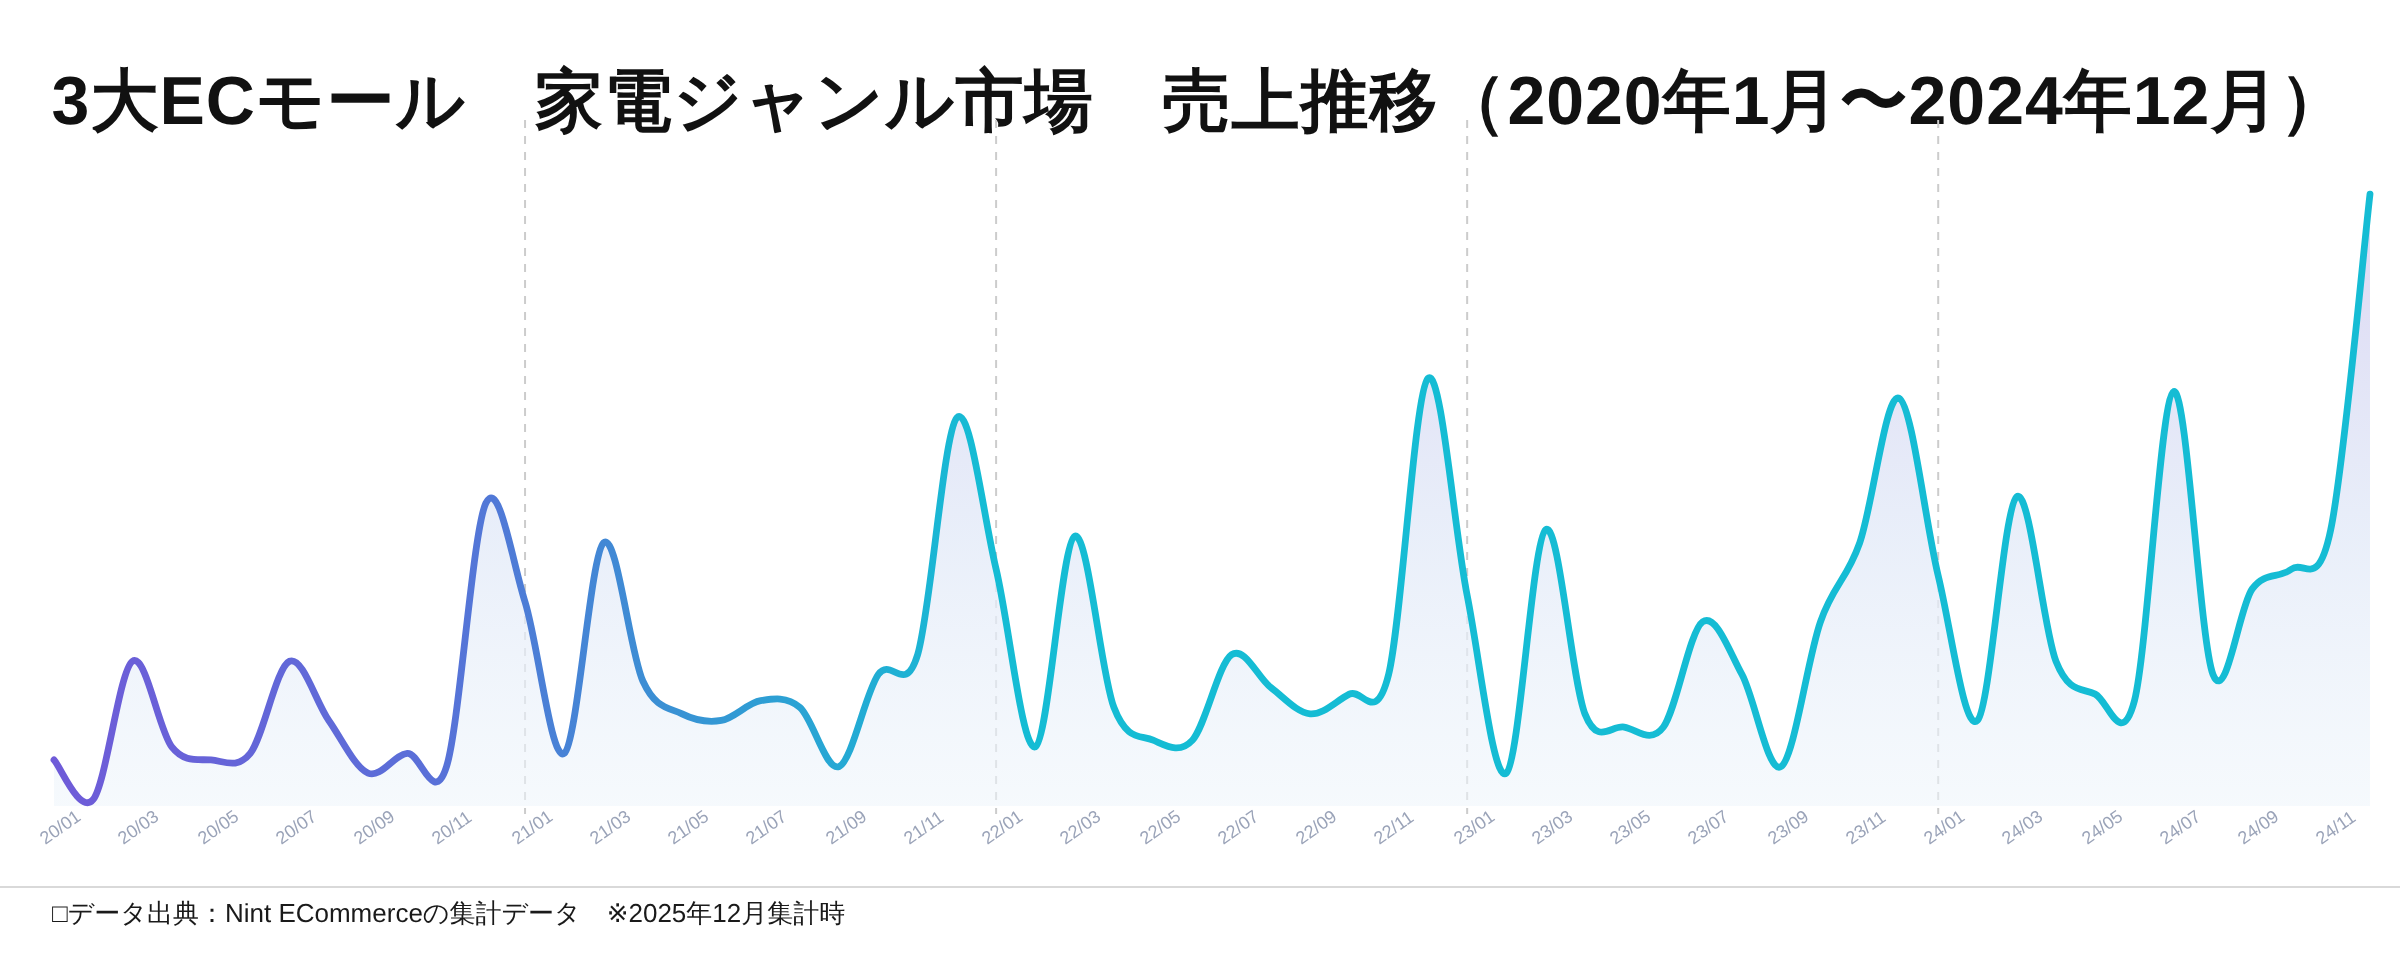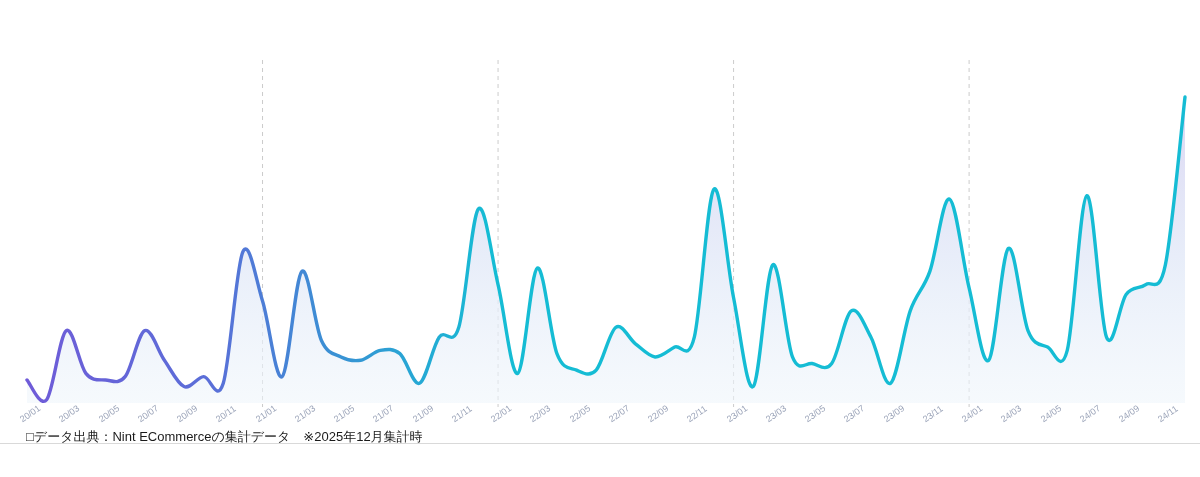--- a/index.html
+++ b/index.html
@@ -64,31 +64,32 @@
     position: absolute;
     left: 0;
     top: 443px;
     width: 1200px;
     height: 1px;
     background: #d9d9d9;
   }
   #footnote {
     position: absolute;
     left: 26px;
-    top: 428px;
+    top: 448px;
     font-size: 13px;
     color: #1a1a1a;
     white-space: nowrap;
   }
 </style>
 </head>
 <body>
 
 <div id="page">
 
+  <div id="chart-title">3大ECモール　家電ジャンル市場　売上推移（2020年1月〜2024年12月）</div>
 
   <div id="plot-wrap">
     <svg id="plot-svg" viewBox="0 0 1200 350" preserveAspectRatio="none">
       <defs>
         <linearGradient id="lineGrad" x1="0" y1="0" x2="1" y2="0">
           <stop offset="0%" id="lg0" stop-color="#6f5bd8"></stop>
           <stop offset="16%" id="lg1" stop-color="#5a6fd8"></stop>
           <stop offset="26%" id="lg2" stop-color="#3b8fd4"></stop>
           <stop offset="40%" id="lg3" stop-color="#15bcd4"></stop>
           <stop offset="100%" id="lg4" stop-color="#15bcd4"></stop>

